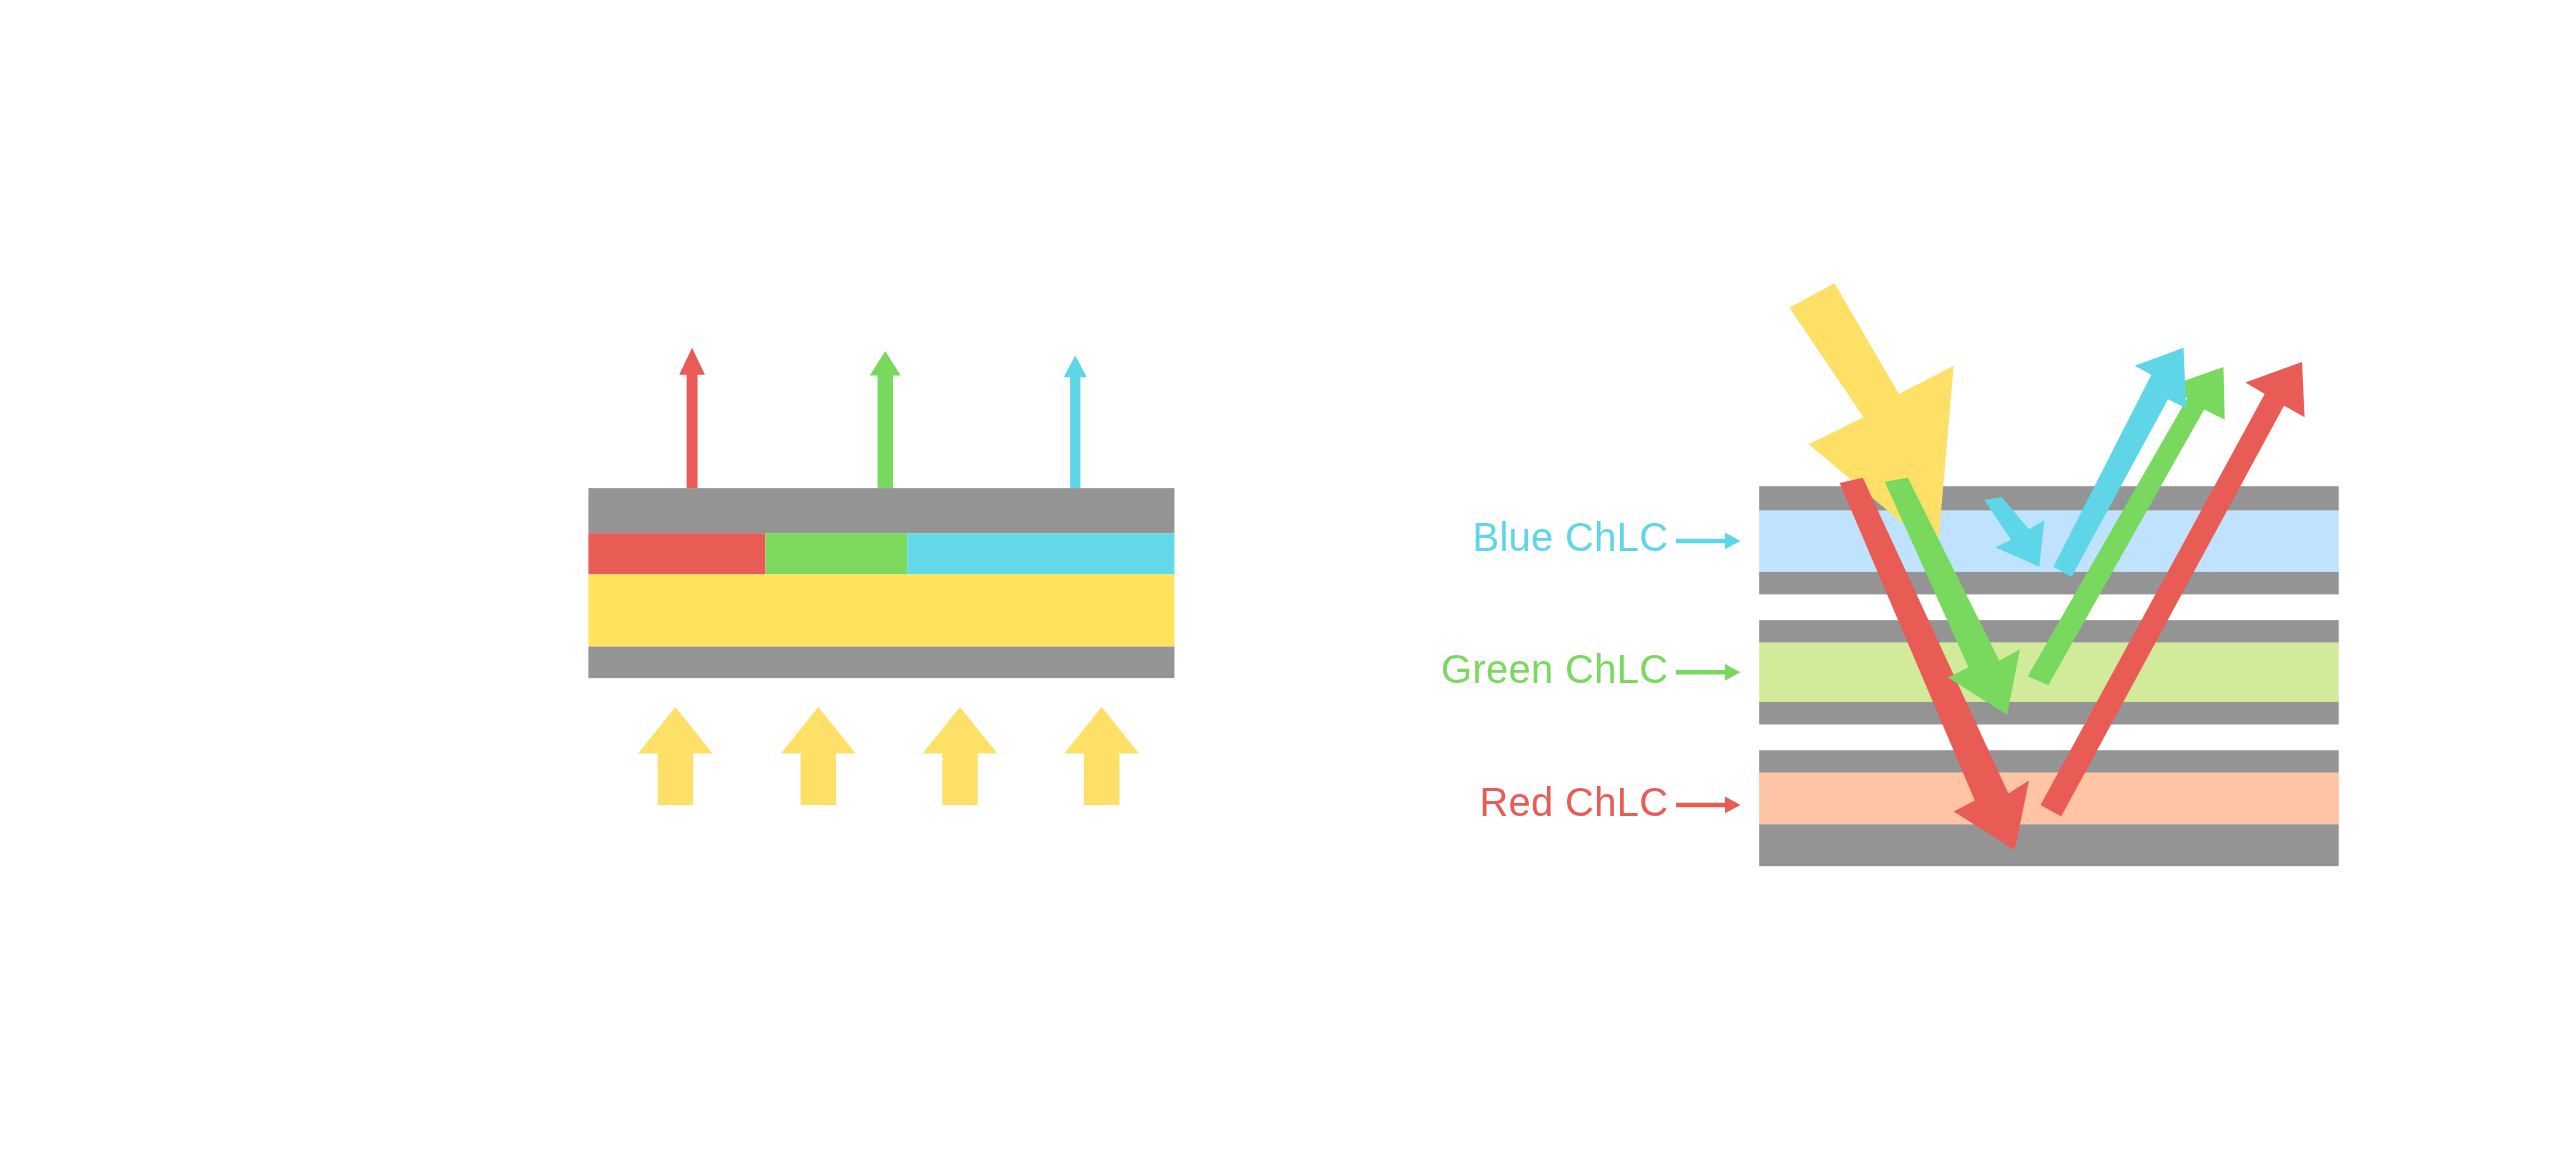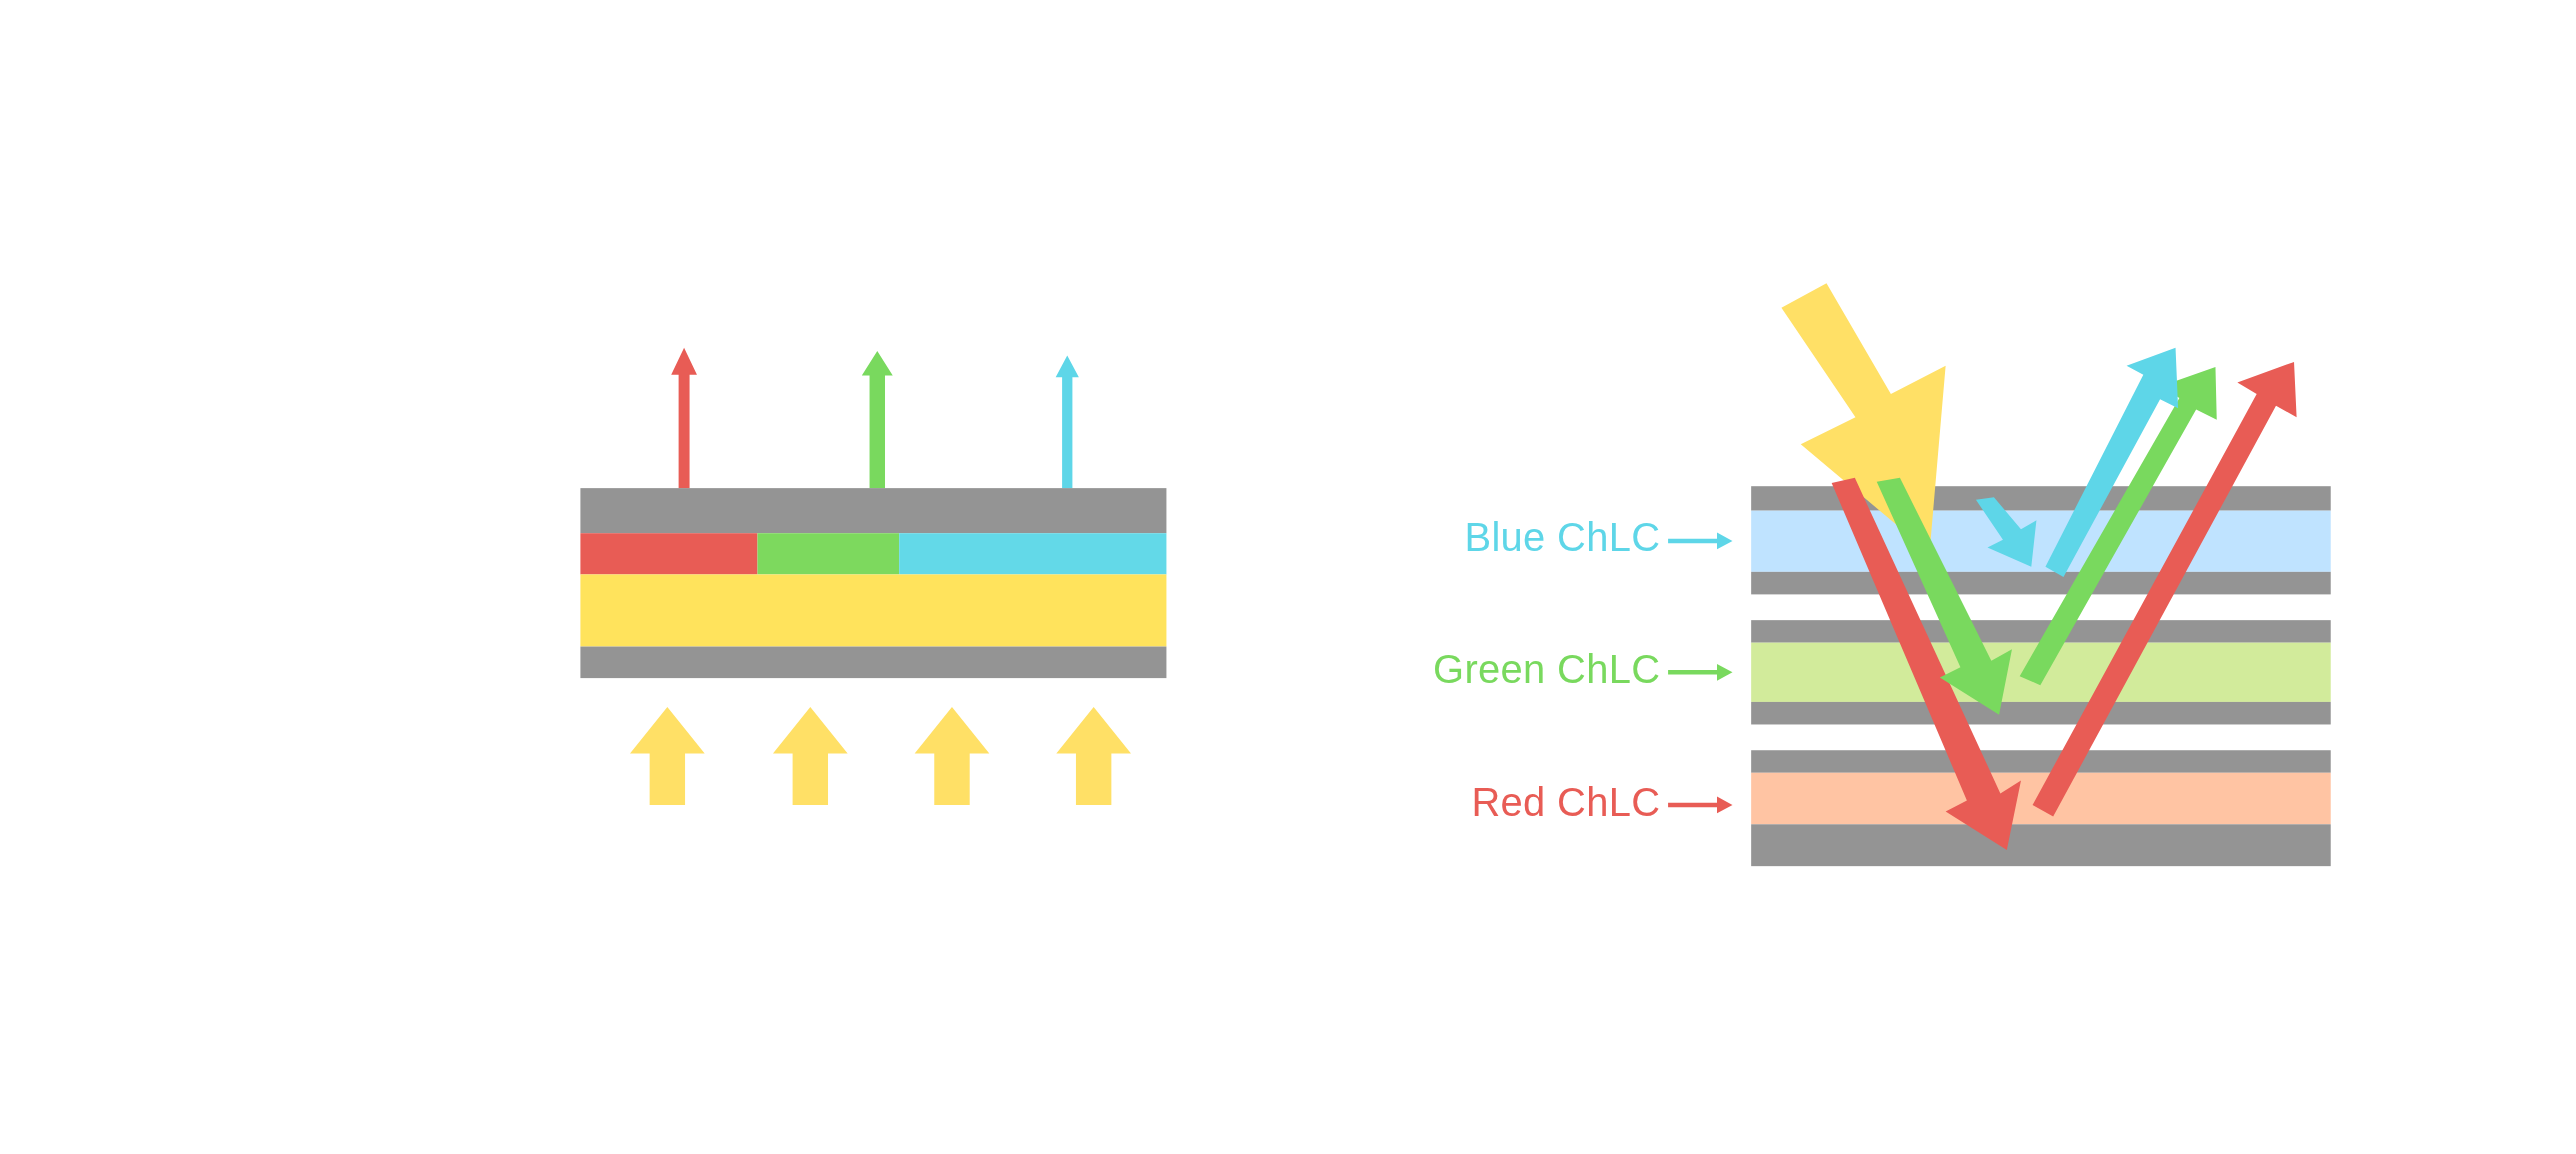--- a/index.html
+++ b/index.html
@@ -4,21 +4,21 @@
 <title>ChLC Reflective Display Diagram</title>
 <style>
   html,body{margin:0;padding:0;}
   body{
     width:2576px;height:1154px;
     background:#ffffff;
     font-family:"Liberation Sans","DejaVu Sans",sans-serif;
     overflow:hidden;
     position:relative;
   }
-  #stage{position:absolute;left:4px;top:0;width:2211px;height:1154px;}
+  #stage{position:absolute;left:12px;top:0;width:2211px;height:1154px;}
   svg{display:block;}
   .lbl{
     font-size:62px;
     font-weight:400;
     letter-spacing:0.5px;
     dominant-baseline:middle;
     text-anchor:end;
   }
 </style>
 </head>

